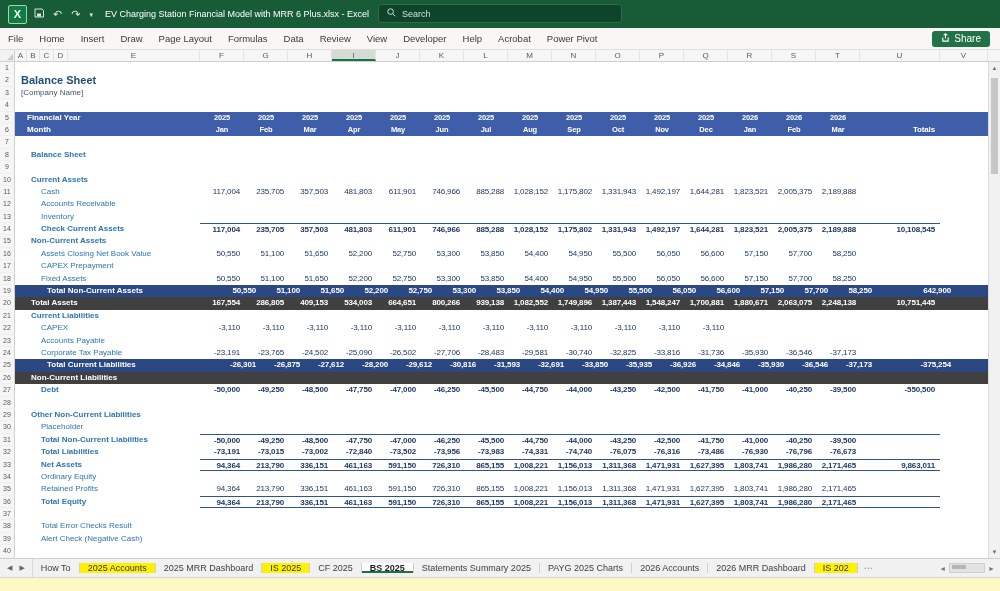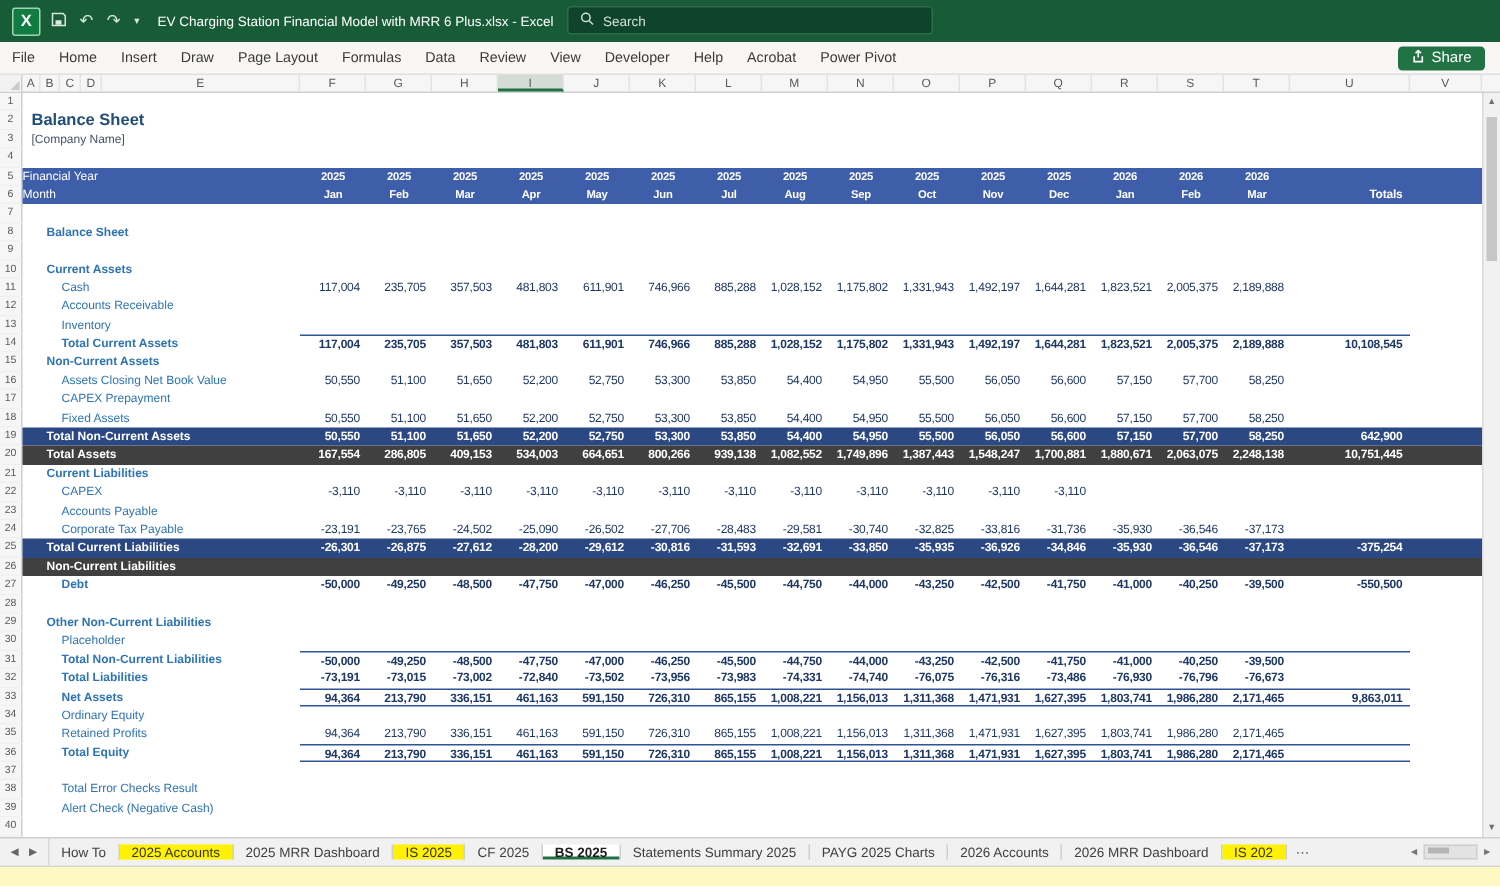--- a/index.html
+++ b/index.html
@@ -36,29 +36,29 @@
   .rh{width:15px;flex:none;box-sizing:border-box;background:#F6F6F6;border-right:1px solid #CFCFCF;border-bottom:1px solid #EFEFEF;font-size:7px;color:#5A5A5A;text-align:center;}
   .rc{display:flex;width:973px;flex:none;}
   .lbl{width:185px;flex:none;box-sizing:border-box;white-space:nowrap;overflow:hidden;color:#2E74B5;}
   .dc{width:44px;flex:none;box-sizing:border-box;text-align:right;padding-right:4px;color:#1F3864;letter-spacing:-0.15px;overflow:hidden;white-space:nowrap;}
   .tc{width:80px;flex:none;box-sizing:border-box;text-align:right;padding-right:5px;color:#1F3864;letter-spacing:-0.15px;white-space:nowrap;}
   .fill{width:48px;flex:none;}
   .ctr{text-align:center;padding-right:0;}
   .c-title .lbl{padding-left:6px;font-size:11px;font-weight:bold;color:#1F4E79;}
   .c-company .lbl{padding-left:6px;color:#44546A;}
   .c-band{background:#3F5EA9;}
-  .c-band .lbl{padding-left:0;color:#fff;font-weight:normal;}
+  .c-band .lbl{padding-left:12px;color:#fff;font-weight:bold;}
   .c-band .dc{color:#fff;font-weight:bold;font-size:7.5px;}
   .c-band .tc{color:#fff;font-weight:bold;}
   .c-section .lbl{padding-left:16px;font-weight:bold;}
   .c-item .lbl{padding-left:26px;}
   .c-itemb .lbl{padding-left:26px;font-weight:bold;}
   .c-itemb .dc,.c-itemb .tc{font-weight:bold;}
   .c-tdark{background:#2B4883;}
-  .c-tdark .lbl{padding-left:16px;}
+  .c-tdark .lbl{padding-left:16px;margin-left:16px;}
   .c-tdark .lbl,.c-tdark .dc,.c-tdark .tc{color:#fff;font-weight:bold;}
   .c-tmid{background:#404040;}
   .c-tmid .lbl{padding-left:16px;}
   .c-tmid .lbl,.c-tmid .dc,.c-tmid .tc{color:#fff;font-weight:bold;}
   .bt{border-top:1px solid #2F5496;}
   .bb{border-bottom:1px solid #2F5496;}
 
   
   .vscroll{position:absolute;right:0;top:62px;width:12px;height:496px;background:#F1F1F1;border-left:1px solid #DADADA;box-sizing:border-box;}
   .vs-arrow{height:12px;font-size:6px;color:#707070;text-align:center;line-height:12px;}
@@ -469,21 +469,21 @@
             <div class="dc"></div>
             <div class="dc"></div>
             <div class="dc"></div>
             <div class="tc"></div>
             <div class="fill"></div>
           </div>
         </div>
         <div class="grow">
           <div class="rh">14</div>
           <div class="rc c-itemb">
-            <div class="lbl">Total Current Assets</div>
+            <div class="lbl">Check Current Assets</div>
             <div class="dc bt">117,004</div>
             <div class="dc bt">235,705</div>
             <div class="dc bt">357,503</div>
             <div class="dc bt">481,803</div>
             <div class="dc bt">611,901</div>
             <div class="dc bt">746,966</div>
             <div class="dc bt">885,288</div>
             <div class="dc bt">1,028,152</div>
             <div class="dc bt">1,175,802</div>
             <div class="dc bt">1,331,943</div>

